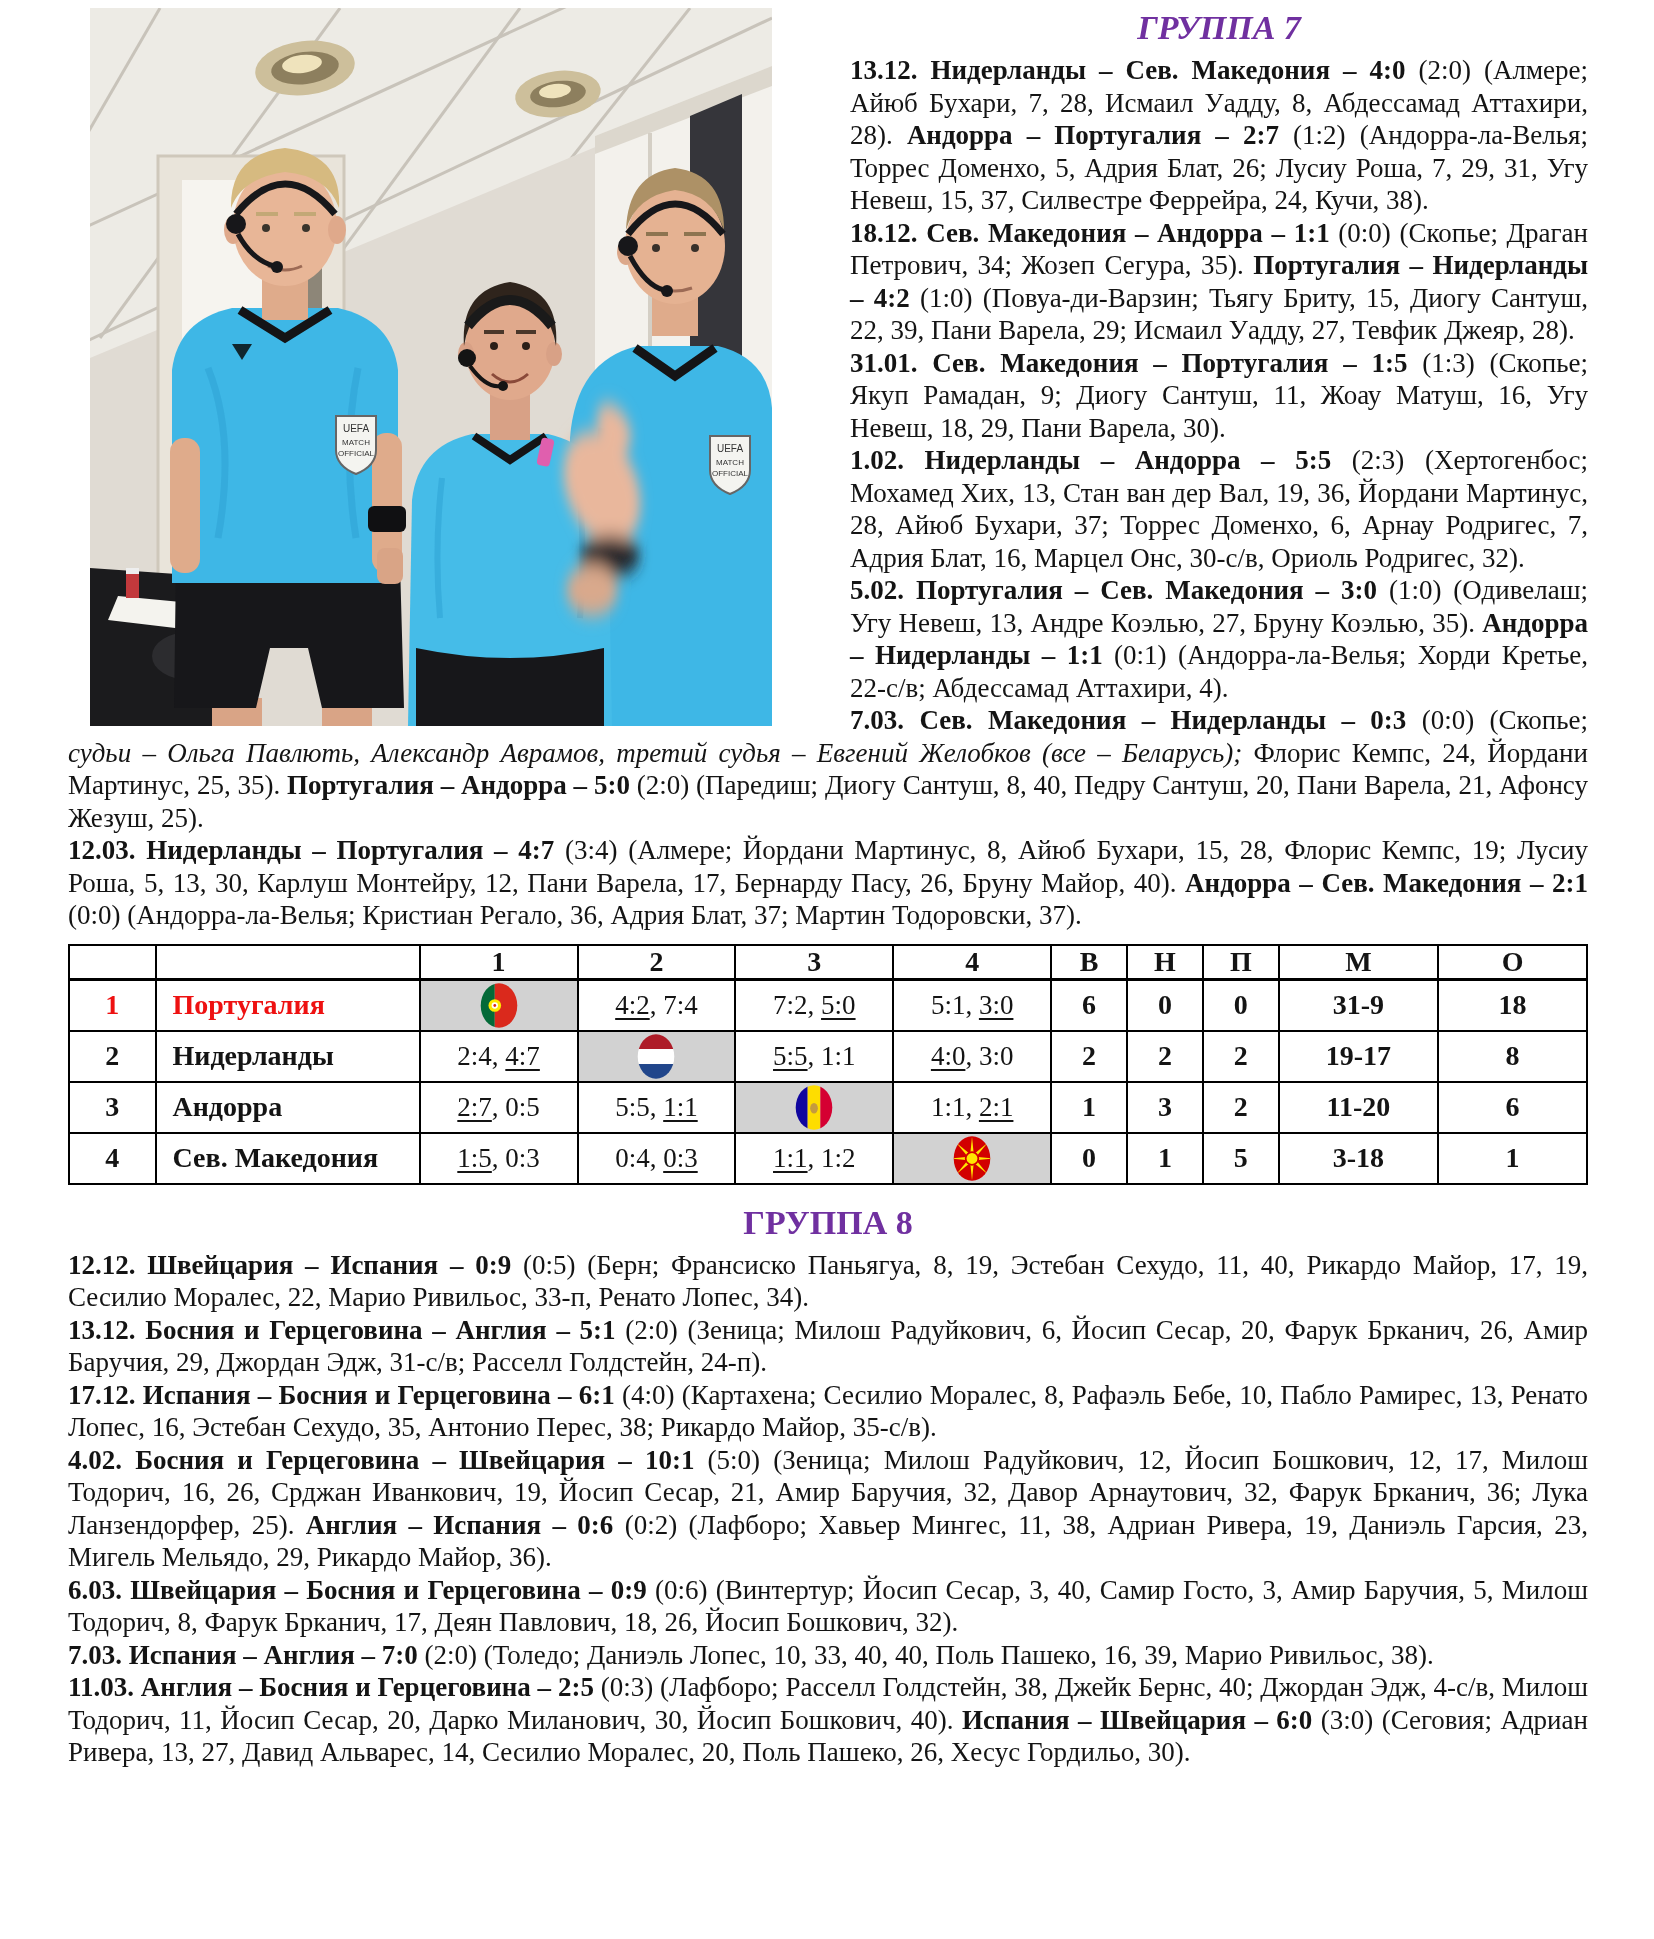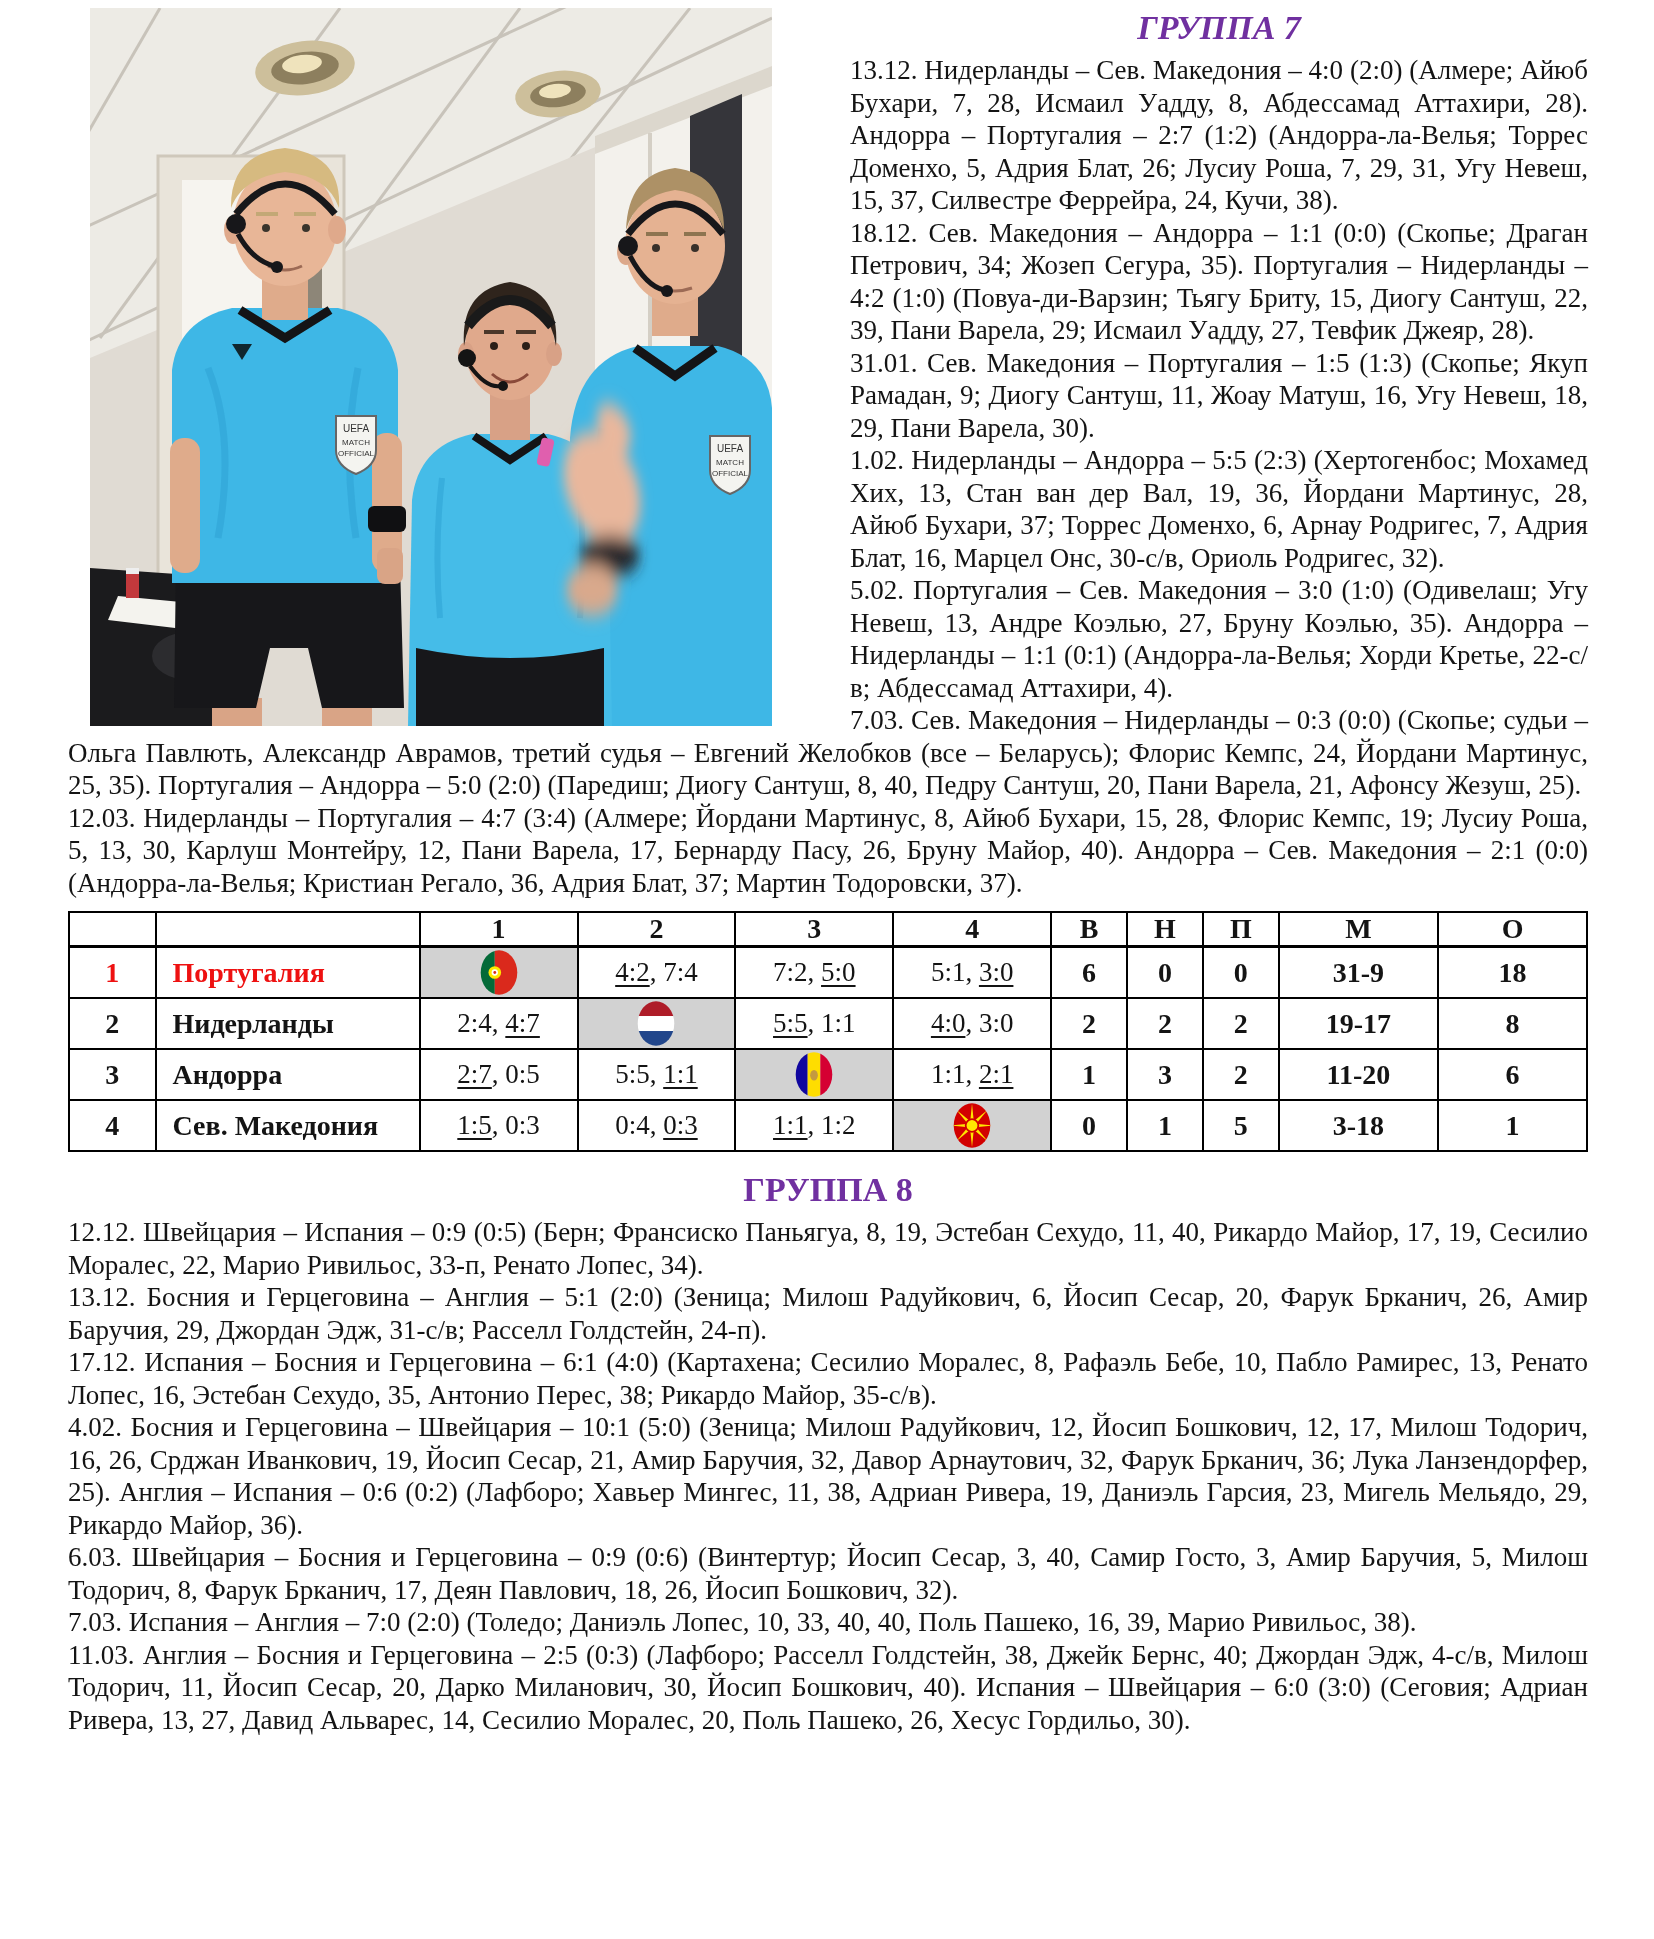--- a/index.html
+++ b/index.html
@@ -4,22 +4,22 @@
 <style>
   html,body{margin:0;padding:0;background:#ffffff;}
   body{width:1654px;height:1939px;overflow:hidden;
        font-family:"Liberation Serif","DejaVu Serif",serif;color:#141414;}
   .page{padding:6px 66px 0 68px;height:1933px;overflow:hidden;}
   .photo{float:left;width:682px;height:718px;margin:2px 78px 10px 22px;background:#e5e5e5;}
   .photo svg{display:block;}
   h1.group-title{font-size:34px;line-height:44px;font-weight:bold;text-align:center;margin:0 0 4px 0;}
   h1.g8{margin-top:16px;}
   p.match-para{font-size:27px;line-height:32.5px;text-align:justify;margin:0;}
-  .b{font-weight:normal;}
-  .i{}
+  .b{font-weight:bold;}
+  .i{font-style:italic;}
   .u{text-decoration:underline;text-decoration-thickness:2px;text-underline-offset:4px;}
   table.standings{width:100%;border-collapse:collapse;table-layout:fixed;margin:12px 0 2px 0;}
   .standings th,.standings td{border:2px solid #000;text-align:center;vertical-align:middle;
       font-size:27px;padding:0;height:49px;overflow:hidden;}
   .standings thead th{height:32px;font-size:28px;font-weight:bold;border-bottom-width:3px;}
   .standings td.pos{font-weight:bold;font-size:28px;}
   .standings td.team{text-align:left;padding-left:16px;font-weight:bold;font-size:28px;}
   .standings td.stat{font-weight:bold;font-size:28px;}
   .standings td.diag{background:#d2d2d2;}
   .flag{width:38px;height:45px;display:block;margin:2px auto;}

